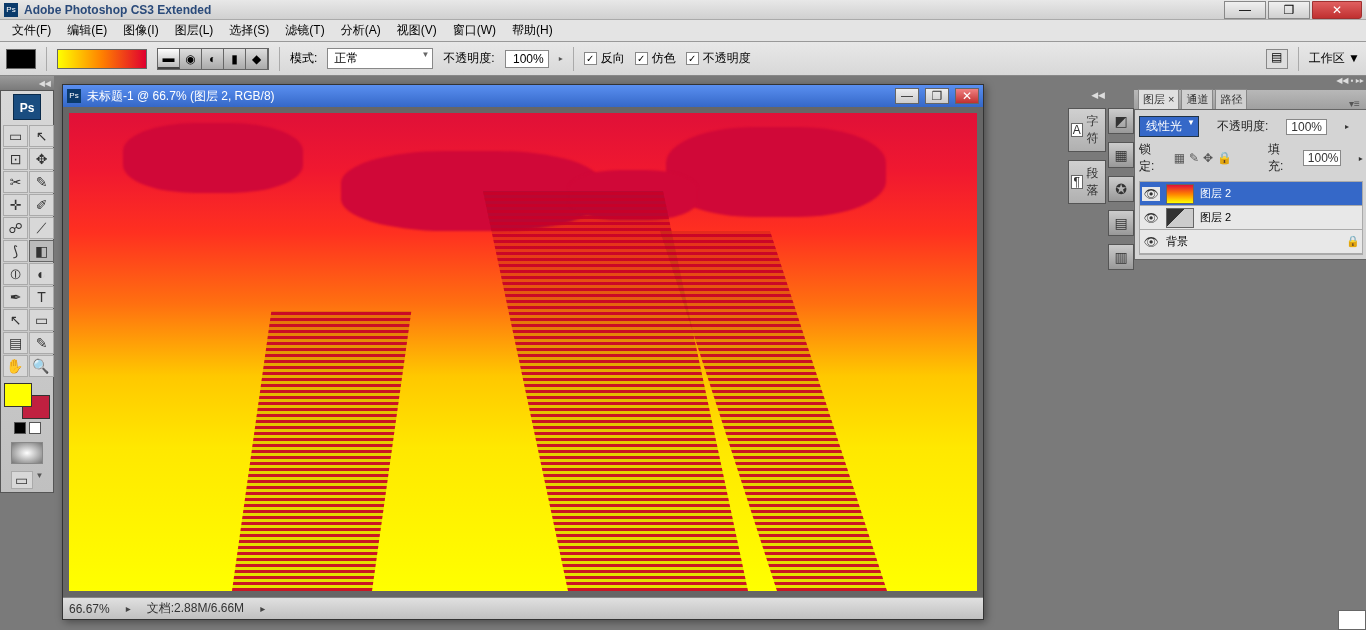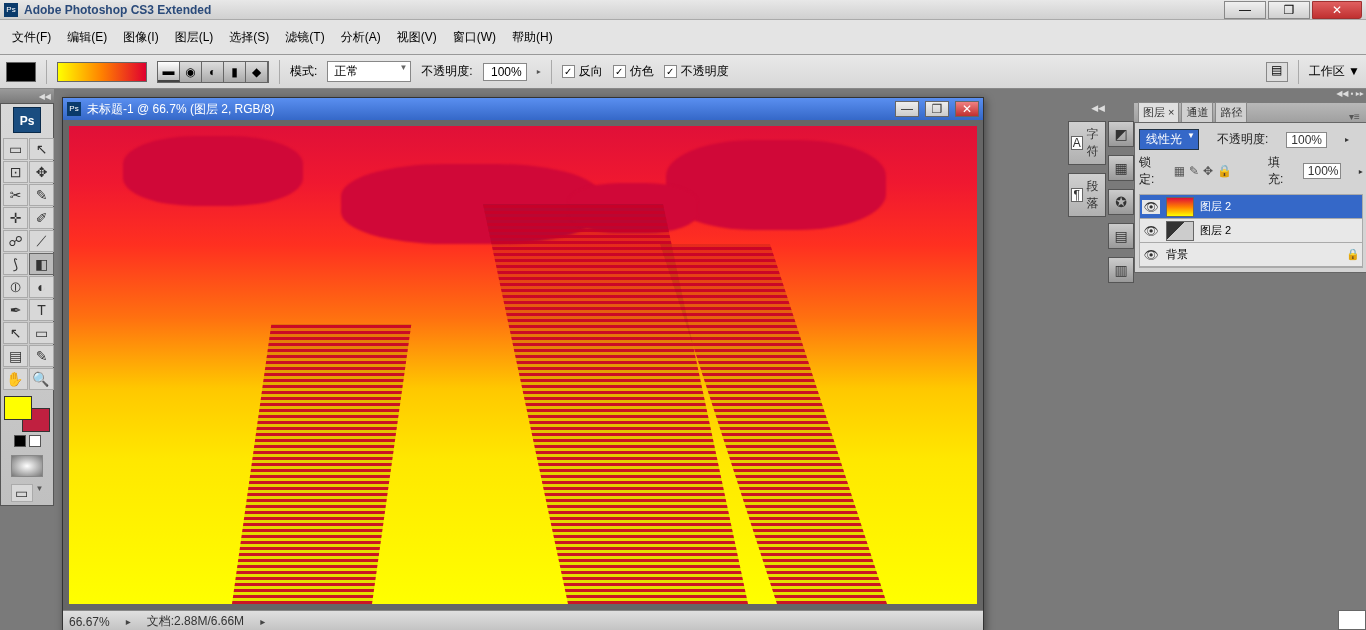--- a/index.html
+++ b/index.html
@@ -5,21 +5,21 @@
 * { margin: 0; padding: 0; box-sizing: border-box; font-family: "Microsoft YaHei", Arial, sans-serif; font-size: 12px; }
 body { background: #999; width: 1366px; height: 630px; overflow: hidden; }
 
 .titlebar { height: 20px; background: linear-gradient(#e8e8e8, #d0d0d0); display: flex; align-items: center; padding: 0 4px; border-bottom: 1px solid #aaa; }
 .titlebar .ps-icon { width: 14px; height: 14px; background: #0a3a6b; color: #fff; font-size: 8px; text-align: center; line-height: 14px; margin-right: 6px; }
 .titlebar .title { color: #2a4a7a; font-weight: bold; }
 .titlebar .spacer { flex: 1; }
 .titlebar .win-btn { width: 42px; height: 18px; text-align: center; line-height: 16px; border: 1px solid #888; margin-left: 2px; background: linear-gradient(#f0f0f0,#d0d0d0); }
 .titlebar .win-close { width: 50px; background: linear-gradient(#e06060, #c03030); border-color: #a03030; color: #fff; border-radius: 0 0 3px 0; }
 
-.menubar { height: 35px; background: #e4e4e4; display: flex; align-items: center; padding: 0 4px; border-bottom: 1px solid #999; }
+.menubar { height: 22px; background: #e4e4e4; display: flex; align-items: center; padding: 0 4px; border-bottom: 1px solid #999; }
 .menubar .mitem { padding: 2px 8px; cursor: default; }
 
 .optbar { height: 34px; background: linear-gradient(#e8e8e8,#d8d8d8); display: flex; align-items: center; padding: 0 6px; border-bottom: 1px solid #888; gap: 10px; }
 .optbar .divider { width: 1px; height: 24px; background: #aaa; }
 .swatch { width: 30px; height: 20px; border: 1px solid #666; background: #000; }
 .grad-preview { width: 90px; height: 20px; border: 1px solid #666; background: linear-gradient(90deg, #ffff00, #ff8000 50%, #e00030); }
 .grad-types { display: flex; border: 1px solid #666; }
 .grad-types span { width: 22px; height: 20px; background: linear-gradient(#ddd,#aaa); border-right: 1px solid #666; display: flex; align-items: center; justify-content: center; }
 .grad-types span:first-child { background: linear-gradient(#fff,#bbb); border-bottom: 2px solid #444; }
 .select { border: 1px solid #888; padding: 1px 20px 1px 6px; background: #fff; position: relative; }
@@ -130,21 +130,21 @@
   <div class="grad-preview"></div>
   <div class="grad-types">
     <span>▬</span>
     <span>◉</span>
     <span>◐</span>
     <span>▮</span>
     <span>◆</span>
   </div>
   <div class="divider"></div>
   <span class="lbl">模式:</span>
-  <div class="select" style="width:84px">正常</div>
+  <div class="select" style="width:106px">正常</div>
   <span class="lbl">不透明度:</span>
   <div class="pct-input">100%</div>
   <span style="font-size:8px;color:#555">▸</span>
   <div class="divider"></div>
   <div class="chk">
       <span class="box">✓</span>
       <span>反向</span>
     </div>
   <div class="chk">
       <span class="box">✓</span>

